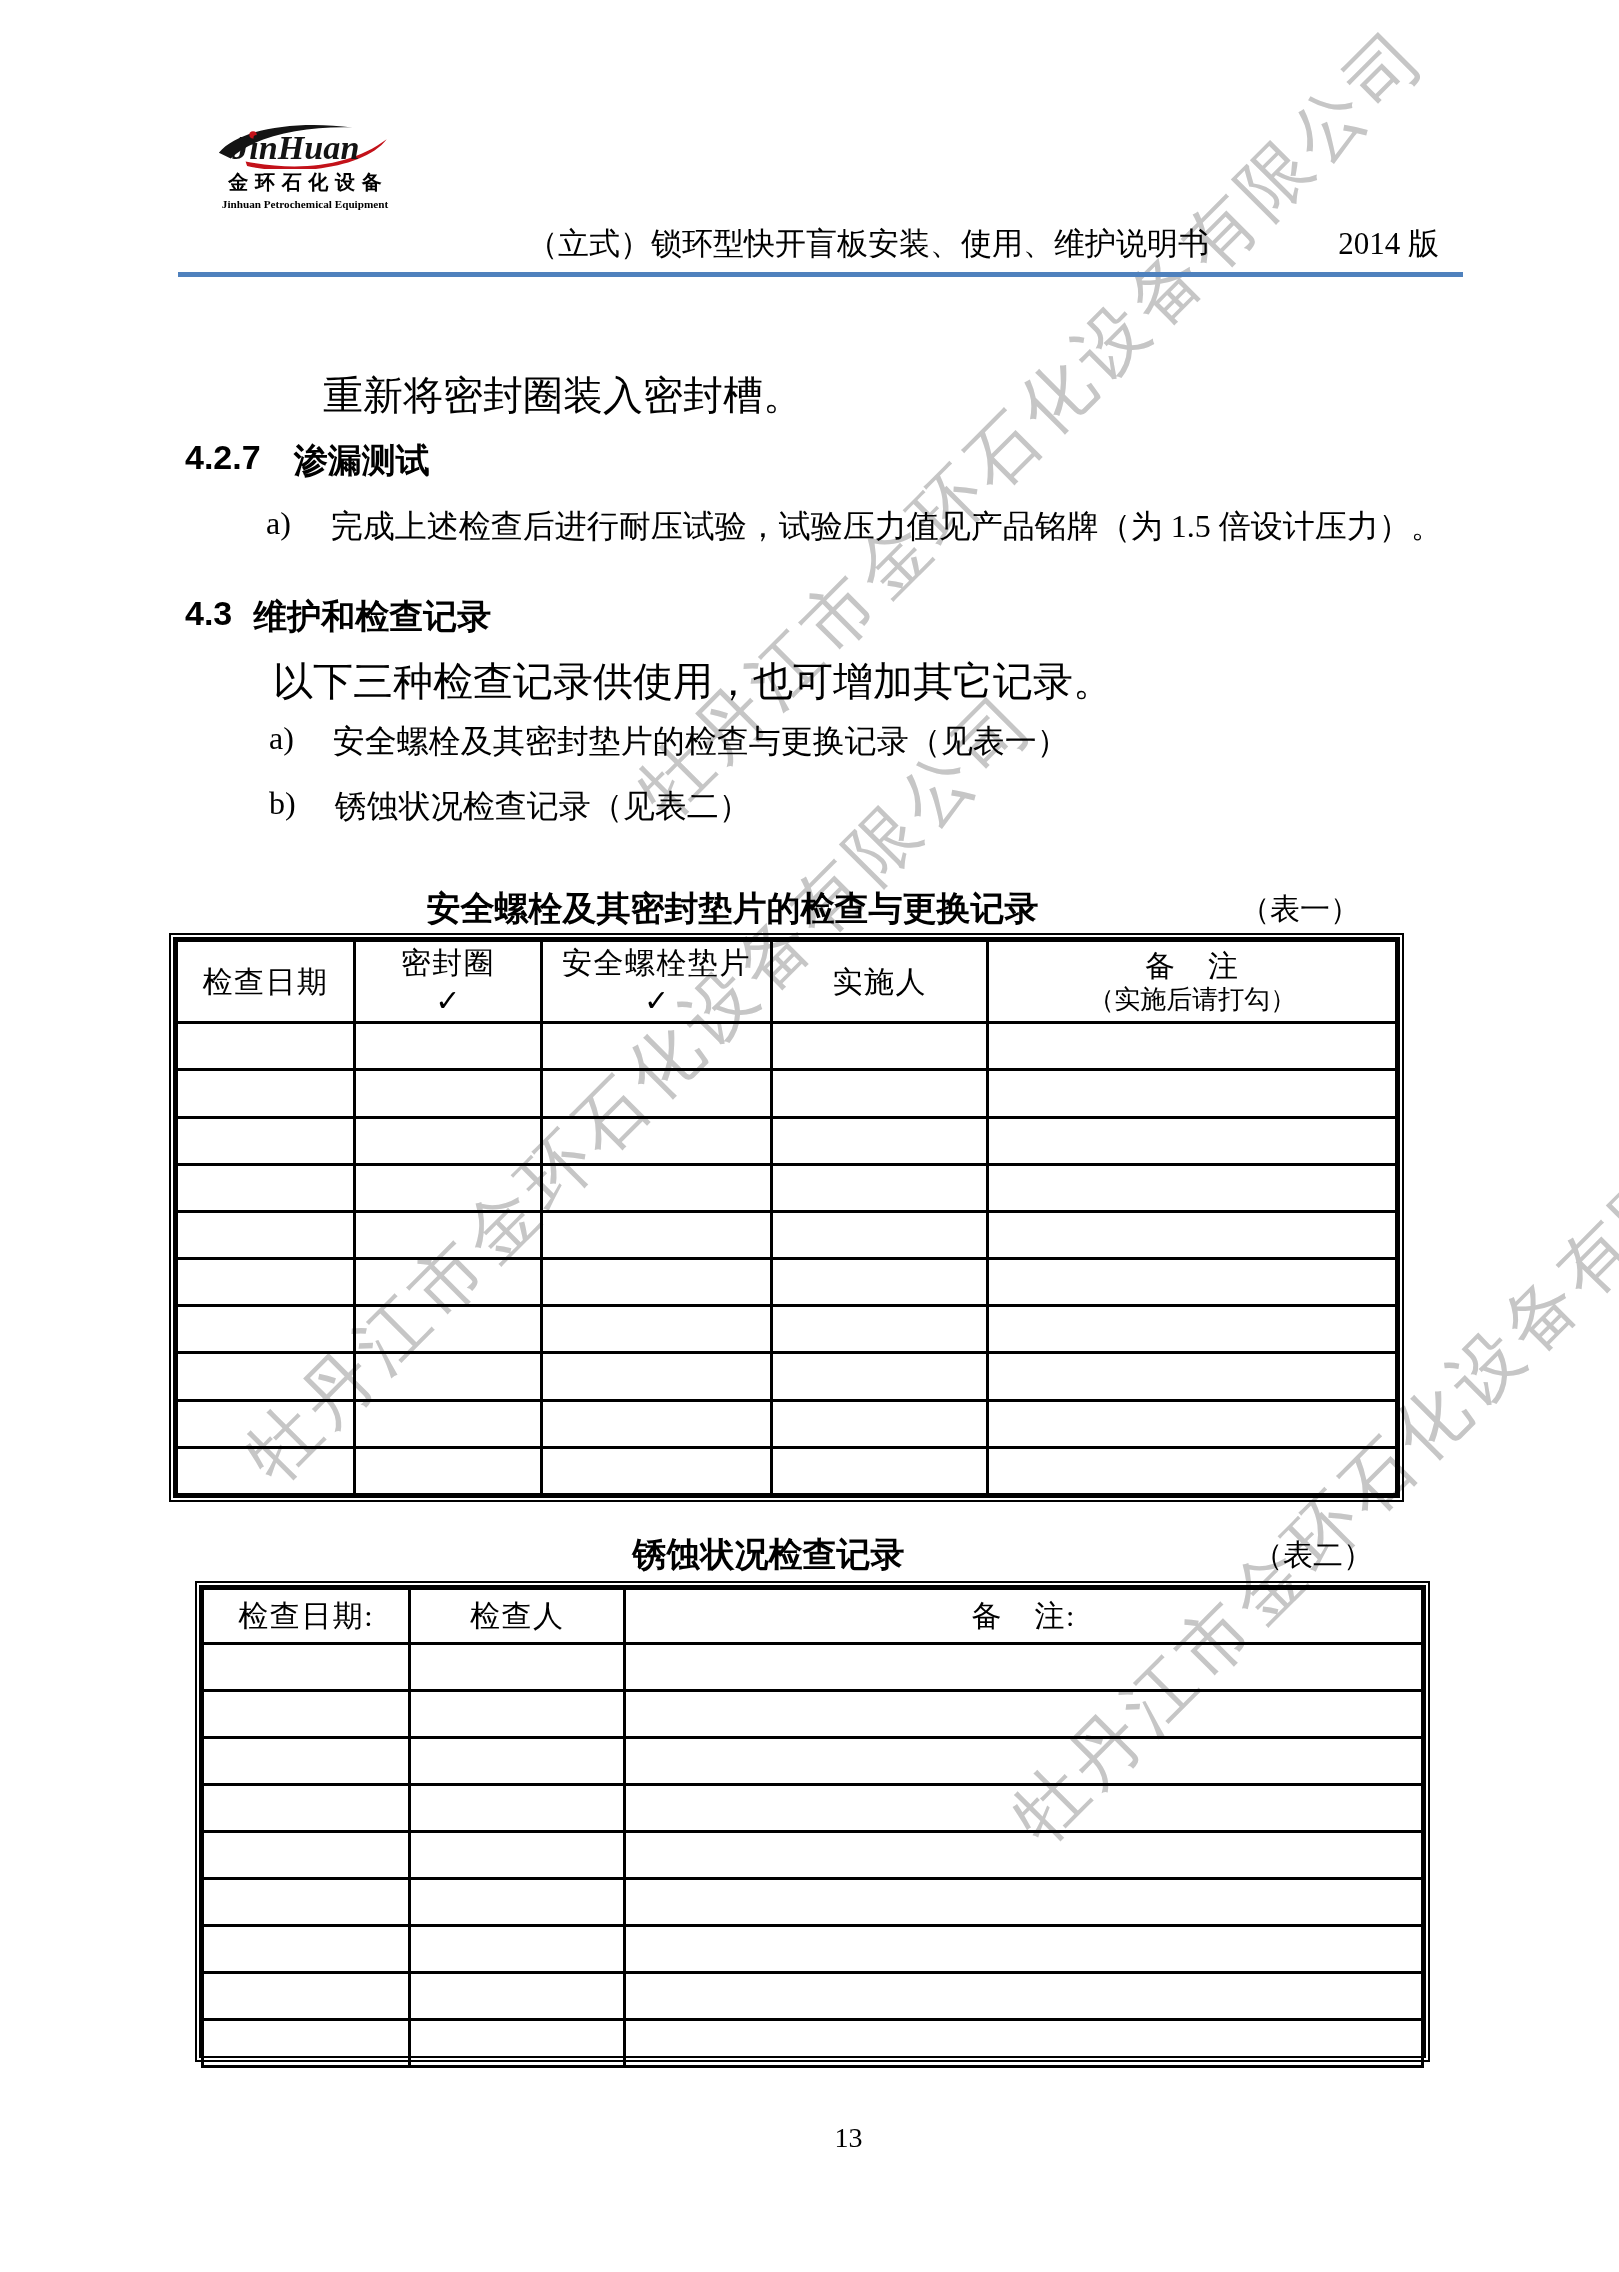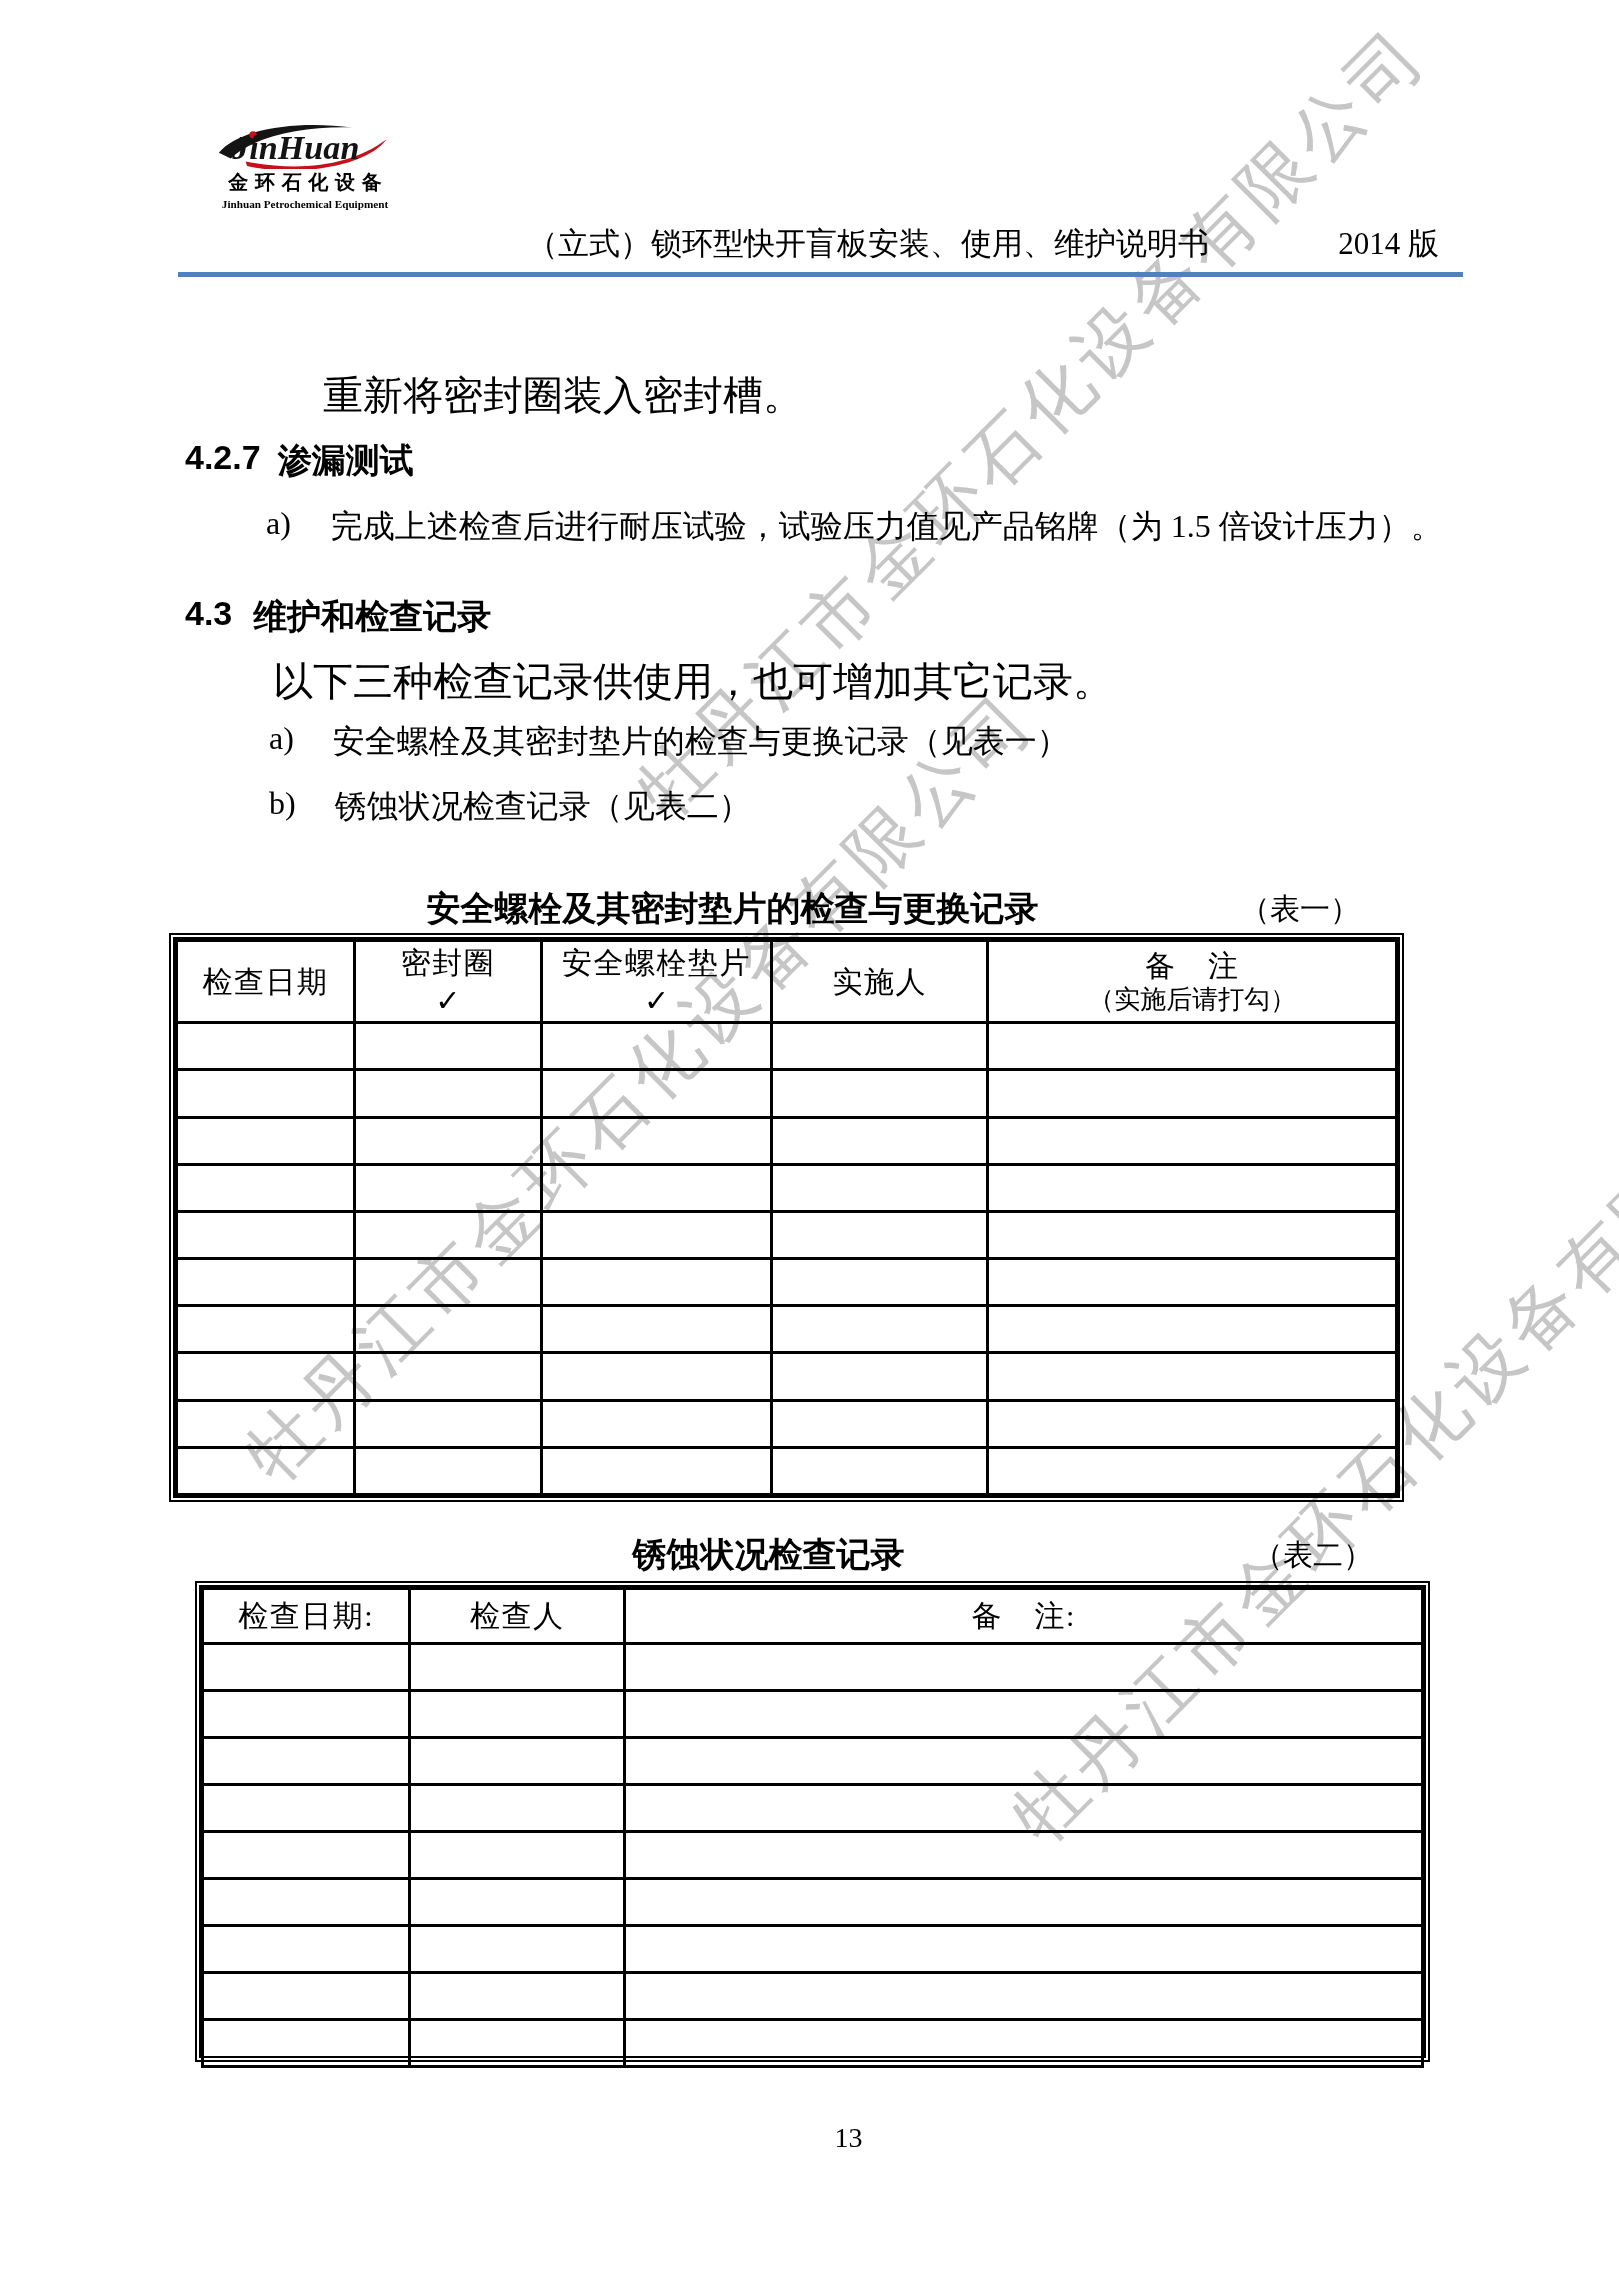--- a/index.html
+++ b/index.html
@@ -43,21 +43,21 @@
   .header-rule { left:178px; top:272px; width:1285px; height:4.5px; }
 
   
   .para { font-size:40px; white-space:nowrap; }
   #para-reinstall { left:323px; top:368px; }
   .sec-heading {
     display:flex; white-space:nowrap;
     font-family:"Liberation Sans","DejaVu Sans",sans-serif;
     font-weight:bold; font-size:34px;
   }
-  #sec-427 { left:185px; top:438px; gap:17px; }
+  #sec-427 { left:185px; top:438px; gap:33px; }
   #sec-43  { left:185px; top:594px; gap:21px; }
   .list-item { display:flex; font-size:32px; white-space:nowrap; }
   #item-427a { left:266px; top:505px; gap:40px; }
   #para-43   { left:273px; top:654px; }
   #item-43a  { left:269px; top:720px;  gap:39px; }
   #item-43b  { left:269px; top:785px; gap:39px; }
 
   
   .tbl-title-row { width:1235px; height:43px; }
   #t1-title-row { left:156px; top:886px; }

